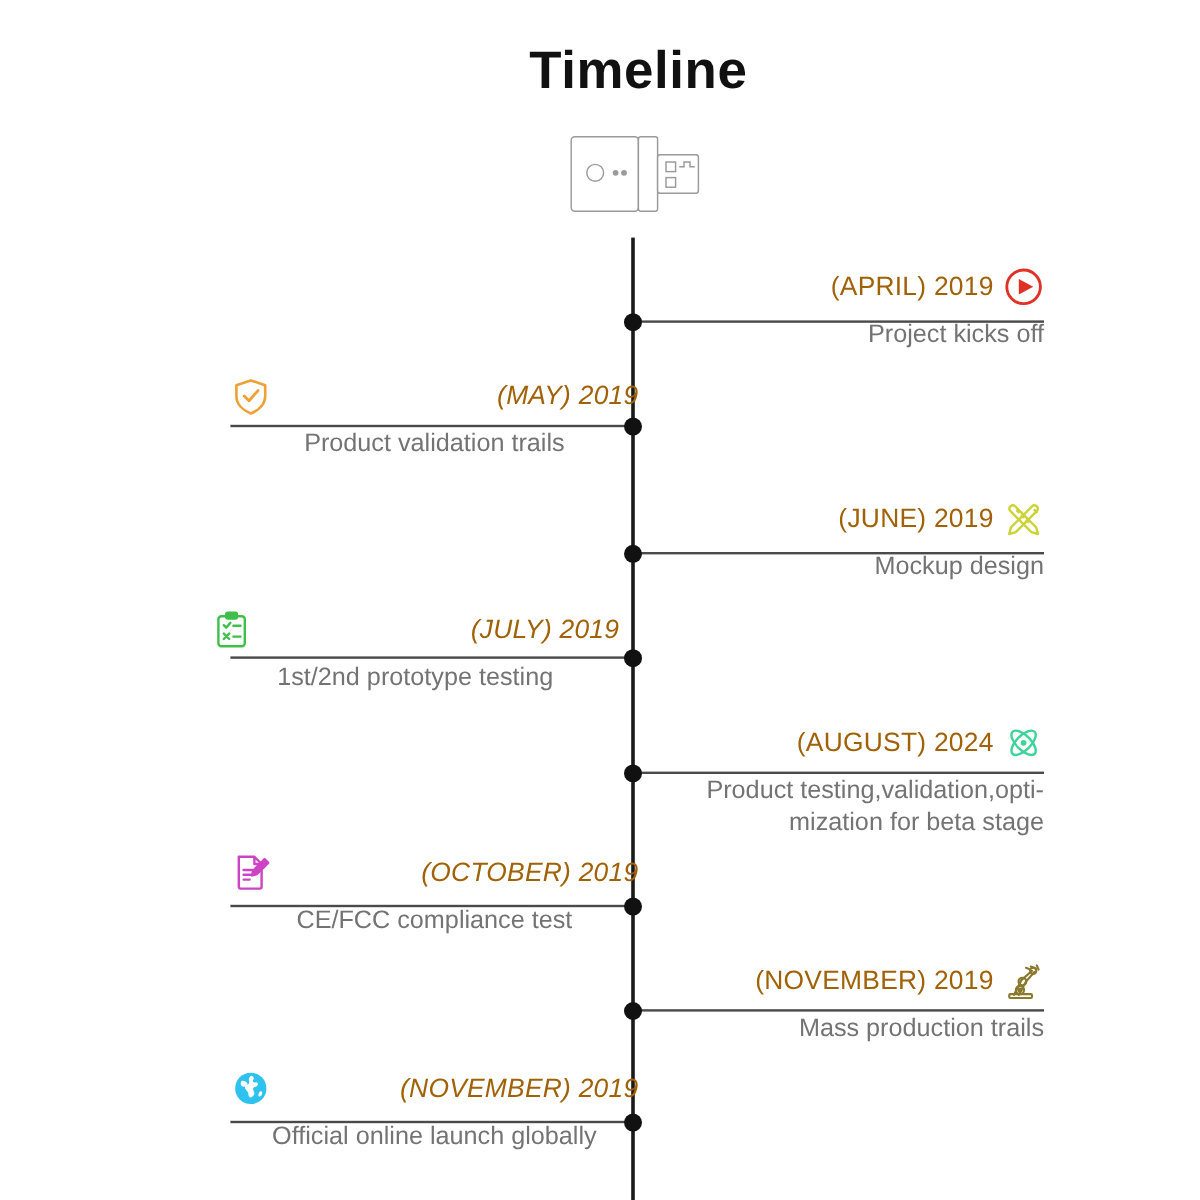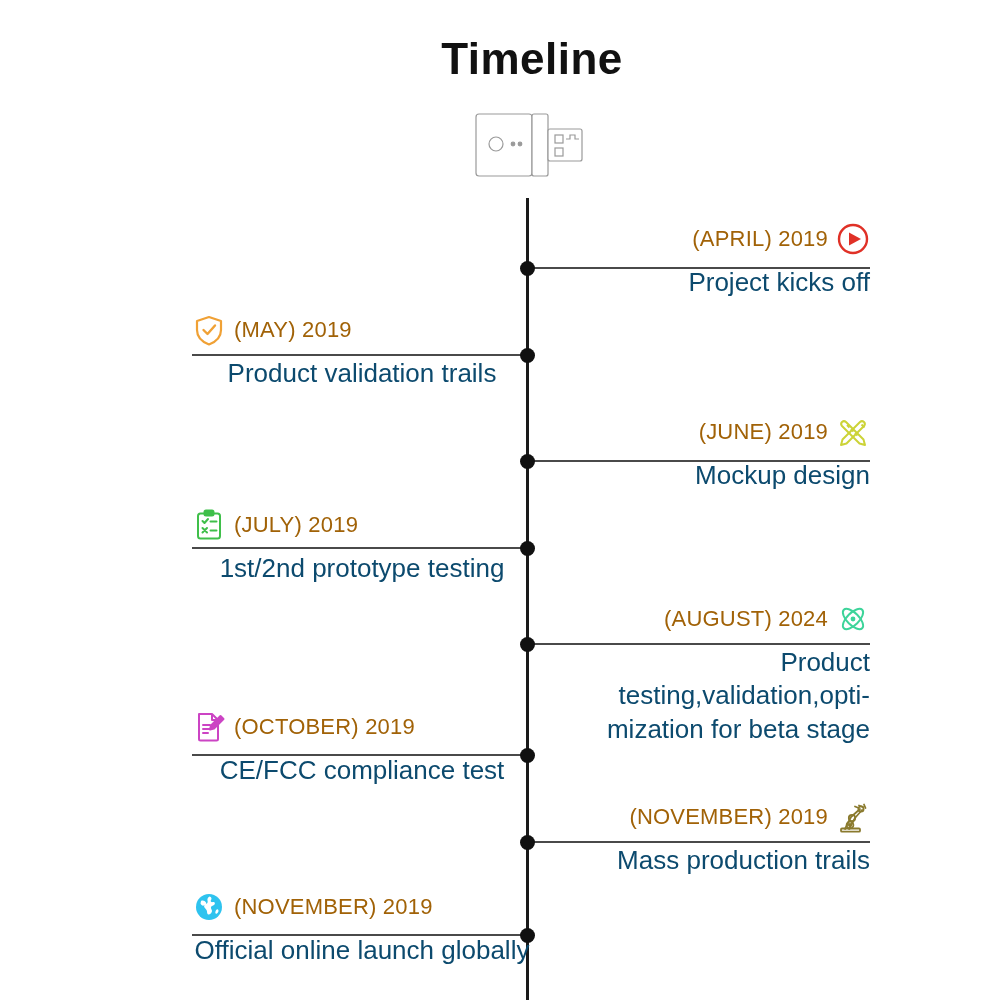--- a/index.html
+++ b/index.html
@@ -33,26 +33,26 @@
   }
   .connector { position: absolute; height: 2px; background: #4a4a4a; z-index: 1; }
 
   
   .entry { position: absolute; }
   .entry .headrow {
     display: flex; align-items: center; gap: 8px;
     white-space: nowrap;
   }
   .entry.right .headrow { justify-content: flex-end; }
-  .entry.left  .headrow { justify-content: flex-start; }
+  .entry.left  .headrow { justify-content: space-between; font-style: italic; }
   .date {
     font-size: 22px; color: #a16207; letter-spacing: 0.2px;
   }
   .desc {
-    font-size: 26px; color: #0c4a6e; margin-top: 10px; line-height: 1.28;
+    font-size: 21px; color: #737373; margin-top: 10px; line-height: 1.28;
   }
   .entry.right .desc { text-align: right; }
   .entry.left  .desc { text-align: center; }
   .ico { width: 34px; height: 34px; flex: 0 0 34px; display: block; }
 </style>
 </head>
 <body>
 
 <div id="stage">
 
@@ -122,21 +122,21 @@
           <path d="M6.5 24.5 L24 7 a3 3 0 0 1 4 0 l0 0 a3 3 0 0 1 0 4 L10.5 28.5 L5 30 Z" transform="rotate(0 17 17)"></path>
           <path d="M25.5 9.5 L28.5 12.5"></path>
           <path d="M27.5 24.5 L10 7 a3 3 0 0 0 -4 0 a3 3 0 0 0 0 4 L23.5 28.5 L29 30 Z"></path>
           <path d="M11 10 L13.5 12.5 M15 14 L17.5 16.5 M19 18 L21.5 20.5"></path>
         </g>
       </svg>
     </div>
     <div class="desc">Mockup design</div>
   </div>
 
-  <div class="entry left" style="left:160px; top:508px; width:340px">
+  <div class="entry left" style="left:144px; top:508px; width:340px">
     <div class="headrow">
       <svg class="ico" viewBox="0 0 34 34">
         <g fill="none" stroke="#3fbf4a" stroke-width="2" stroke-linejoin="round">
           <rect x="6" y="5.5" width="22" height="25" rx="2.5"></rect>
           <rect x="12.5" y="2.5" width="9" height="5" rx="1.5" fill="#3fbf4a"></rect>
           <path d="M10.5 13 l2 2 l3.5 -4" stroke-linecap="round"></path>
           <path d="M10.5 20 l4.5 4.5 M15 20 l-4.5 4.5" stroke-linecap="round"></path>
           <path d="M18.5 13.5 H24.5 M18.5 22.5 H24.5" stroke-linecap="round"></path>
         </g>
       </svg>

